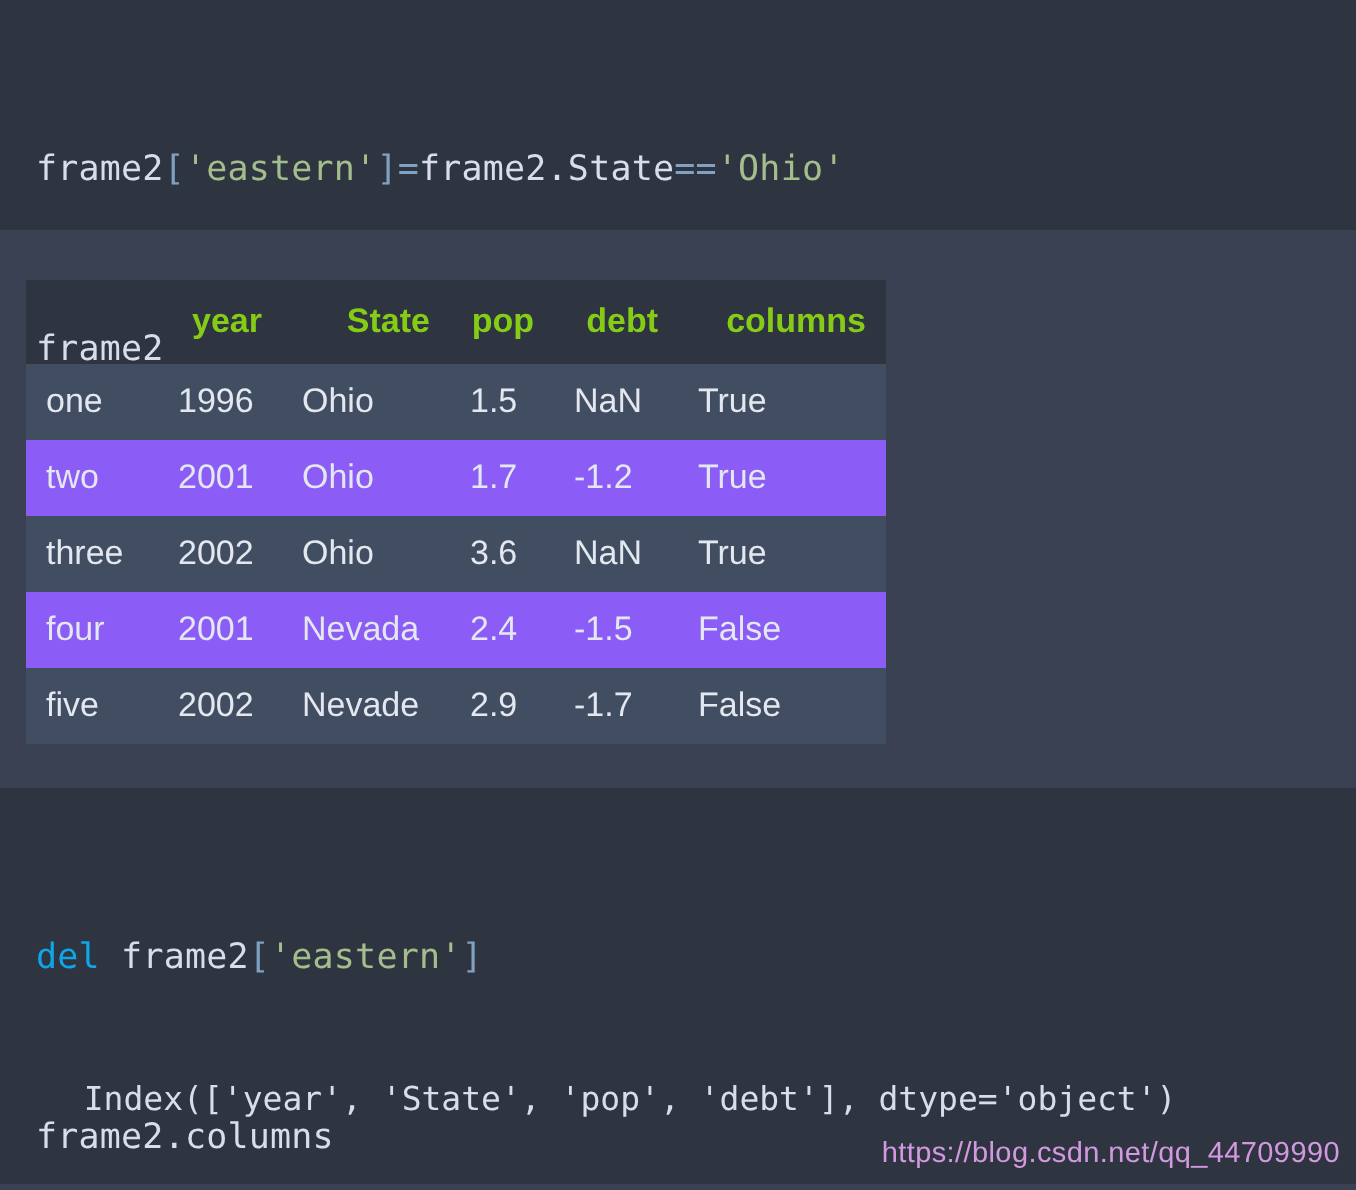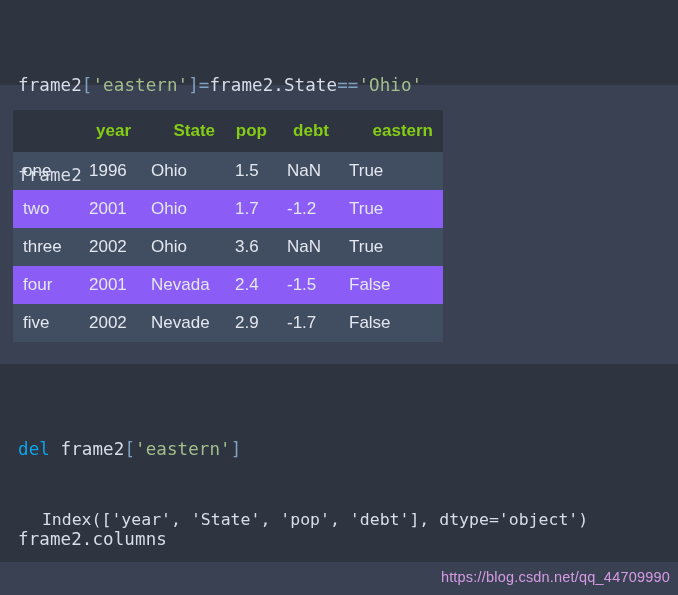--- a/index.html
+++ b/index.html
@@ -96,21 +96,21 @@
     font-size: 14.5px;
     color: #f0abfc;
     opacity: 0.85;
     letter-spacing: 0.2px;
     margin-left: 40px;
   }
 </style>
 </head>
 <body>
 
-<div class="code-cell" style="height:85px;">
+<div class="code-cell" style="height:115px;">
   <div class="code-line"><span class="tok-name">frame2</span><span class="tok-punc">[</span><span class="tok-str">'eastern'</span><span class="tok-punc">]</span><span class="tok-op">=</span><span class="tok-name">frame2.State</span><span class="tok-op">==</span><span class="tok-str">'Ohio'</span></div>
   <div class="code-line"><span class="tok-plain">frame2</span></div>
 </div>
 
 <div class="df-wrap">
   <table class="df">
     <colgroup>
       <col class="c-idx">
         <col class="c-year">
         <col class="c-state">
@@ -118,21 +118,21 @@
         <col class="c-debt">
         <col class="c-eastern">
     </colgroup>
     <thead>
       <tr>
         <th class="idx-head"></th>
         <th>year</th>
         <th>State</th>
         <th>pop</th>
         <th>debt</th>
-        <th>eastern</th>
+        <th>columns</th>
       </tr>
     </thead>
     <tbody>
       <tr class="odd">
         <td class="idx-cell">one</td>
         <td>1996</td>
         <td>Ohio</td>
         <td>1.5</td>
         <td>NaN</td>
         <td>True</td>

